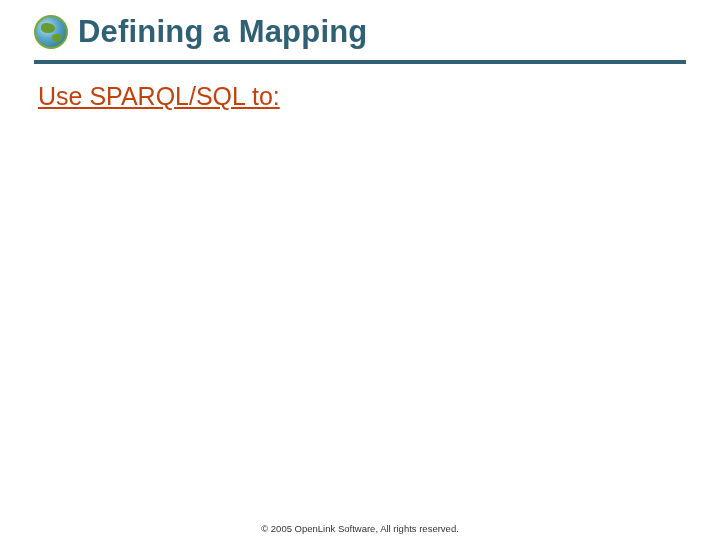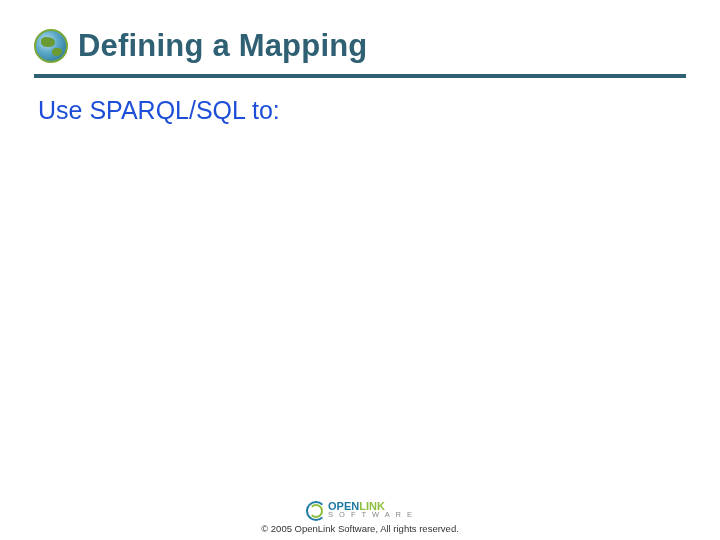--- a/index.html
+++ b/index.html
@@ -7,21 +7,21 @@
     width: 720px;
     height: 540px;
     font-family: Arial, Helvetica, sans-serif;
     background: #ffffff;
     position: relative;
     overflow: hidden;
   }
   .header {
     display: flex;
     align-items: center;
-    padding: 28px 0 0 34px;
+    padding: 14px 0 0 34px;
   }
   .globe-icon {
     width: 34px;
     height: 34px;
     border-radius: 50%;
     background: radial-gradient(circle at 35% 35%, #bde4f2 0%, #5da9c9 40%, #1d6a88 100%);
     border: 2px solid #7aa838;
     position: relative;
     overflow: hidden;
     flex-shrink: 0;
@@ -55,22 +55,23 @@
   .hr {
     border: none;
     border-top: 4px solid #2f6074;
     margin: 10px 34px 0 34px;
   }
   .content {
     padding: 18px 38px 0 38px;
   }
   .subtitle {
     font-size: 25px;
-    color: #1d4ed8;
+    color: #c2410c;
     margin-bottom: 18px;
+    text-decoration: underline;
   }
   ul.bullets {
     list-style: none;
     padding-left: 6px;
   }
   ul.bullets li {
     position: relative;
     padding-left: 28px;
     font-size: 20.5px;
     color: #1a1a1a;
@@ -147,21 +148,14 @@
 </div>
 <hr class="hr">
 
 <div class="content">
   <div class="subtitle">Use SPARQL/SQL to:</div>
   <ul class="bullets">
   </ul>
 </div>
 
 <div class="footer">
-  <div class="logo">
-    <div class="logo-swirl"></div>
-    <div class="logo-text">
-      <span>OPEN</span><span class="green">LINK</span>
-      <span class="soft">S O F T W A R E</span>
-    </div>
-  </div>
   <div class="copyright">© 2005 OpenLink Software, All rights reserved.</div>
 </div>
 
 </body></html>

